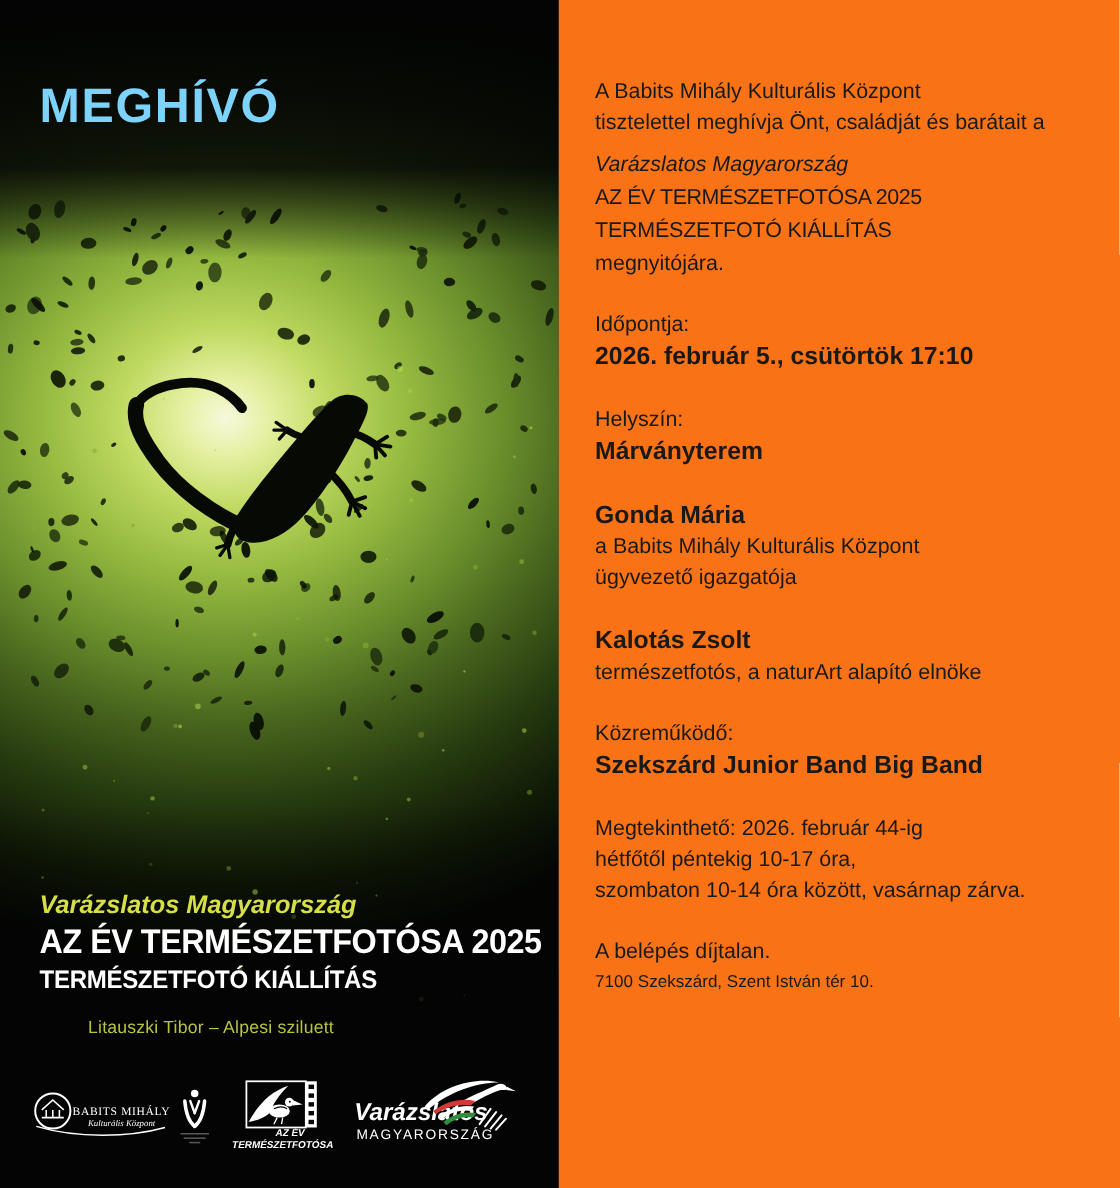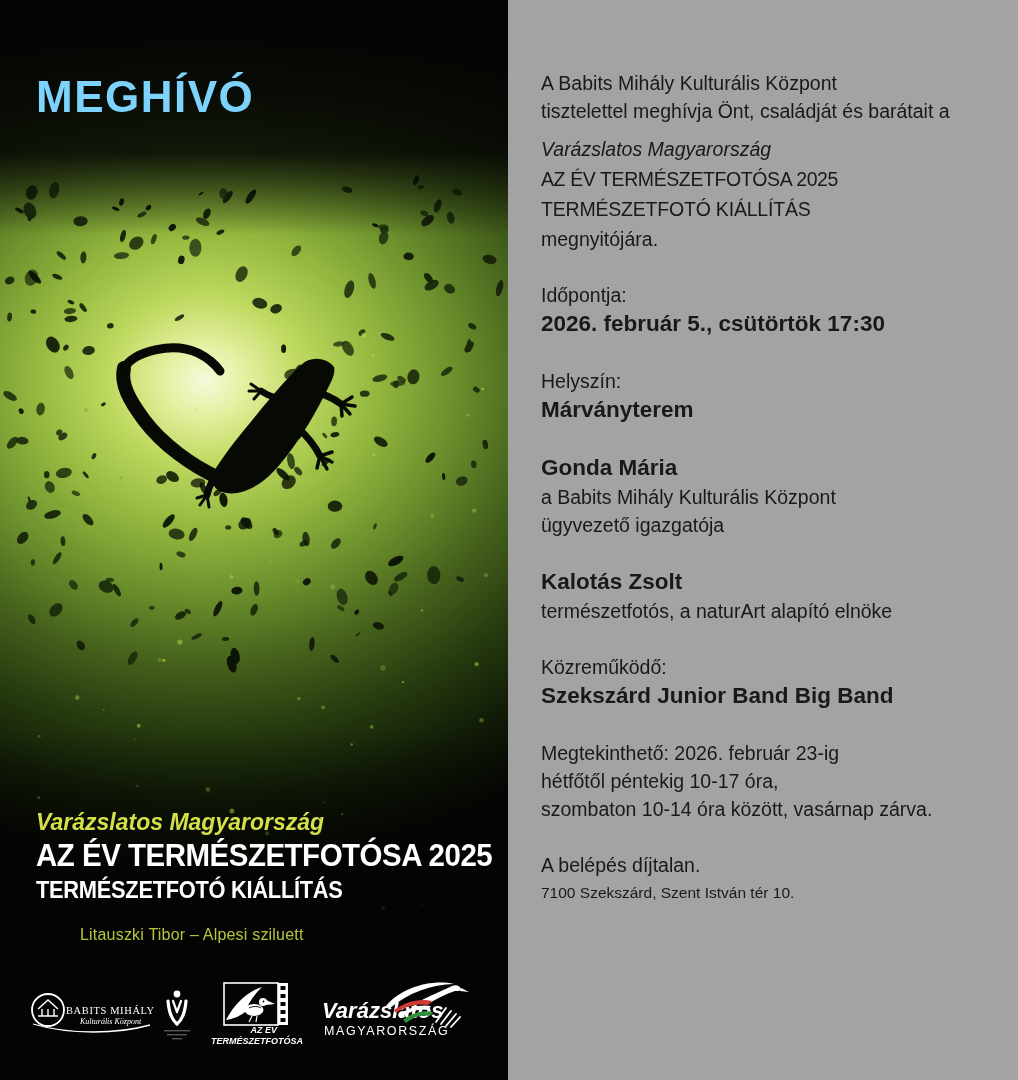--- a/index.html
+++ b/index.html
@@ -26,21 +26,21 @@
   #poster-sub{
     top:877px;font-size:23px;font-weight:700;letter-spacing:-0.3px;
     transform:scaleX(.95);transform-origin:left;
   }
   #poster-credit{
     top:926px;font-size:16px;font-weight:400;color:#b9c43d;letter-spacing:.2px;margin-left:44px;
   }
   #logo-row{position:absolute;left:0;top:960px;}
   
   #invite{
-    position:absolute;left:508px;top:0;width:510px;height:1080px;background:#a3a3a3;
+    position:absolute;left:508px;top:0;width:510px;height:1080px;background:#f97316;
     box-sizing:border-box;padding:69px 20px 0 33px;color:#191919;
   }
   #invite p{margin:0;font-size:19.5px;line-height:28px;font-weight:400;}
   #invite .blk{margin-top:28px;}
   #invite .line{display:block;}
   .emph{font-size:22.5px !important;line-height:30px !important;font-weight:700;}
   #inv-series{font-size:21px;line-height:30px;font-style:italic;font-weight:700;margin-top:10px !important;}
   #inv-exhib{font-size:29px;line-height:38px;font-weight:700;letter-spacing:-0.4px;margin-top:2px !important;}
   #inv-sub{font-size:22px;line-height:30px;font-weight:700;letter-spacing:-0.2px;margin-top:2px !important;}
   #inv-opening-para{margin-top:2px !important;}
@@ -460,21 +460,21 @@
       <span class="line">tisztelettel meghívja Önt, családját és barátait a</span>
     </p>
 
     <p id="inv-series" class="blk">Varázslatos Magyarország</p>
     <p id="inv-exhib" class="blk">AZ ÉV TERMÉSZETFOTÓSA 2025</p>
     <p id="inv-sub" class="blk">TERMÉSZETFOTÓ KIÁLLÍTÁS</p>
     <p id="inv-opening-para" class="blk">megnyitójára.</p>
 
     <p class="blk">
       <span class="line">Időpontja:</span>
-      <span class="line emph">2026. február 5., csütörtök 17:30</span>
+      <span class="line emph">2026. február 5., csütörtök 17:10</span>
     </p>
 
     <p class="blk">
       <span class="line">Helyszín:</span>
       <span class="line emph">Márványterem</span>
     </p>
 
     <p class="blk">
       <span class="line emph">Gonda Mária</span>
       <span class="line">a Babits Mihály Kulturális Központ</span>
@@ -485,21 +485,21 @@
       <span class="line emph">Kalotás Zsolt</span>
       <span class="line">természetfotós, a naturArt alapító elnöke</span>
     </p>
 
     <p class="blk">
       <span class="line">Közreműködő:</span>
       <span class="line emph">Szekszárd Junior Band Big Band</span>
     </p>
 
     <p class="blk">
-      <span class="line">Megtekinthető: 2026. február 23-ig</span>
+      <span class="line">Megtekinthető: 2026. február 44-ig</span>
       <span class="line">hétfőtől péntekig 10-17 óra,</span>
       <span class="line">szombaton 10-14 óra között, vasárnap zárva.</span>
     </p>
 
     <p class="blk" id="inv-admission-block">
       <span class="line">A belépés díjtalan.</span>
     </p>
     <p class="blk" id="inv-address">7100 Szekszárd, Szent István tér 10.</p>
   </div>
 </div>

